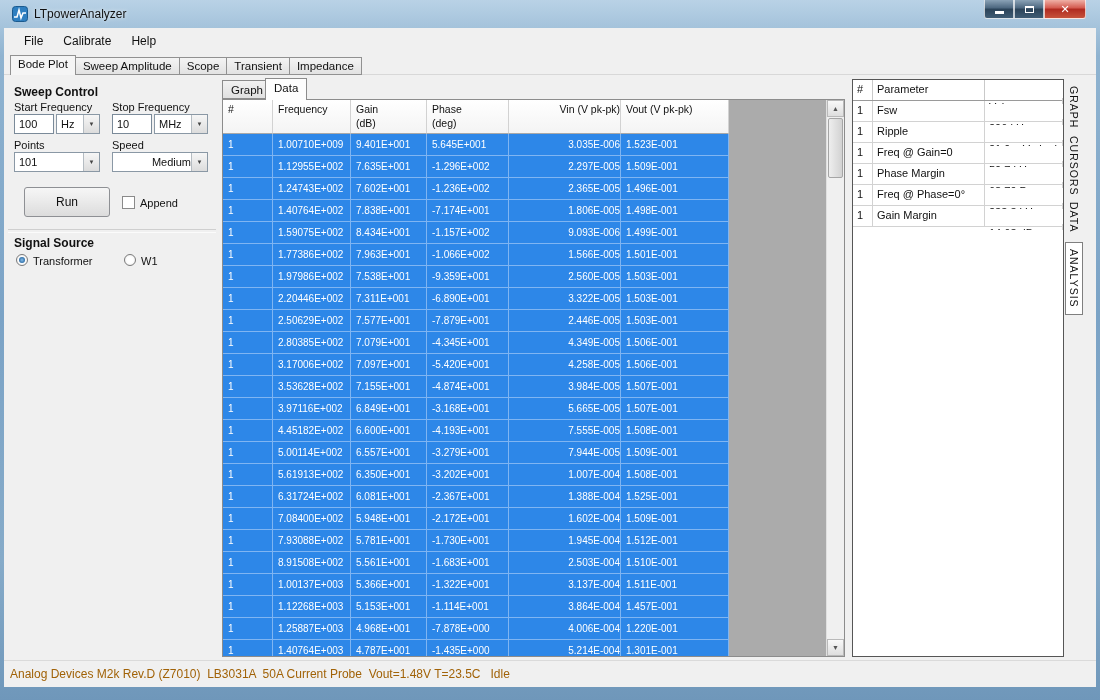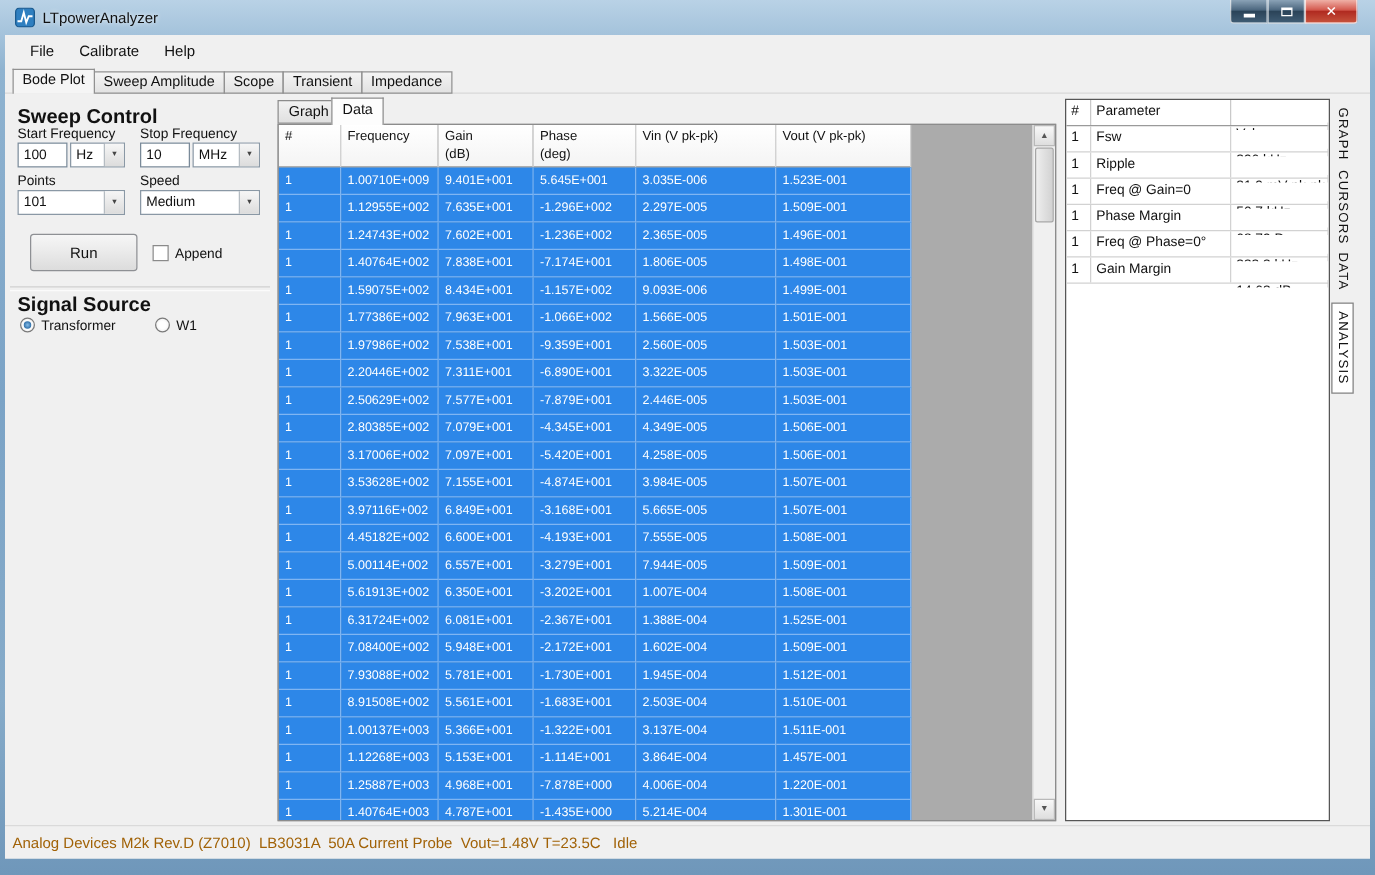--- a/index.html
+++ b/index.html
@@ -30,21 +30,21 @@
 
   
   .maintabs{position:absolute;left:10px;top:56px;display:flex;align-items:flex-end;height:19px;z-index:2;}
   .mtab{box-sizing:border-box;font-size:11.5px;padding:2px 7px 3px 7px;border:1px solid #919191;margin-right:-1px;
     background:linear-gradient(#f4f4f4,#e2e2e2);color:#111;height:18px;}
   .mtab.active{background:#f5f5f5;height:20px;border-bottom:none;z-index:3;position:relative;}
   .tabline{position:absolute;left:4px;top:74px;width:1092px;height:1px;background:#d8d8d8;}
 
   
   .lbl{position:absolute;font-size:11px;color:#111;white-space:nowrap;}
-  .lbl-bold{position:absolute;font-size:16px;font-weight:bold;color:#111;white-space:nowrap;}
+  .lbl-bold{position:absolute;font-size:12px;font-weight:bold;color:#111;white-space:nowrap;}
   .textbox{position:absolute;box-sizing:border-box;height:20px;background:#fff;border:1px solid #7a8a99;
     font-size:11px;font-family:"Liberation Sans",sans-serif;padding:1px 4px;color:#111;}
   .combo{position:absolute;box-sizing:border-box;height:20px;background:#fff;border:1px solid #8a98a5;display:flex;}
   .combo .val{flex:1;font-size:11px;padding:3px 0 0 4px;color:#111;white-space:nowrap;overflow:hidden;}
   .combo .arrow{width:15px;border-left:1px solid #b5bcc2;background:linear-gradient(#f6f6f6,#dcdcdc);
     display:flex;align-items:center;justify-content:center;font-size:6px;color:#444;}
   .btn-run{position:absolute;box-sizing:border-box;border:1px solid #8e9094;border-radius:3px;
     background:linear-gradient(#f6f6f6,#ebebeb 45%,#dcdcdc);font-size:12px;color:#111;
     display:flex;align-items:center;justify-content:center;}
   .checkbox{position:absolute;width:13px;height:13px;box-sizing:border-box;background:#fff;border:1px solid #8a8a8a;}
@@ -63,21 +63,21 @@
   .dgrid{position:absolute;left:222px;top:99px;width:623px;height:558px;box-sizing:border-box;
     background:#ababab;border:1px solid #8c8c8c;overflow:hidden;}
   .dg-header{position:absolute;left:0;top:0;height:34px;display:flex;}
   .dg-hcell{box-sizing:border-box;background:linear-gradient(#ffffff,#f4f4f4);border-right:1px solid #d2d2d2;
     border-bottom:1px solid #a8a8a8;padding:3px 0 0 5px;font-size:10.5px;color:#111;
     white-space:pre-line;line-height:1.3;overflow:hidden;}
   .dg-rows{position:absolute;left:0;top:34px;width:506px;}
   .dg-row{display:flex;height:22px;}
   .dg-cell{box-sizing:border-box;background:#2d87e8;border-right:1px solid #7fb5f2;border-bottom:1px solid #7fb5f2;
     color:#fff;font-size:10px;padding:5px 0 0 5px;white-space:nowrap;overflow:hidden;}
-  .c0{width:50px;} .c1{width:78px;} .c2{width:76px;} .c3{width:82px;} .c4{width:112px;} .c5{width:108px;}
+  .c0{width:50px;} .c1{width:78px;} .c2{width:76px;} .c3{width:82px;} .c4{width:112px;text-align:right;} .c5{width:108px;}
 
   
   .vscroll{position:absolute;top:0;right:0;width:17px;height:100%;background:#f0f0f0;border-left:1px solid #e0e0e0;}
   .sb-btn{position:absolute;left:0;width:17px;height:17px;box-sizing:border-box;border:1px solid #b9b9b9;
     background:linear-gradient(#f8f8f8,#dedede);display:flex;align-items:center;justify-content:center;
     font-size:7px;color:#555;}
   .sb-up{top:0;} .sb-down{bottom:0;}
   .sb-thumb{position:absolute;left:1px;top:18px;width:15px;height:60px;box-sizing:border-box;
     border:1px solid #a5a5a5;border-radius:2px;background:linear-gradient(90deg,#eeeeee,#d2d2d2);}
 
@@ -155,21 +155,21 @@
   <div class="combo" style="left:154px;top:114px;width:54px;">
     <span class="val">MHz</span>
     <span class="arrow">▼</span>
   </div>
   <div class="lbl" style="left:14px;top:139px;">Points</div>
   <div class="lbl" style="left:112px;top:139px;">Speed</div>
   <div class="combo" style="left:14px;top:152px;width:86px;">
     <span class="val">101</span>
     <span class="arrow">▼</span>
   </div>
-  <div class="combo" style="left:112px;top:152px;width:96px;">
+  <div class="combo" style="left:112px;top:152px;width:96px;text-align:right;">
     <span class="val">Medium</span>
     <span class="arrow">▼</span>
   </div>
   <div class="btn-run" style="left:24px;top:187px;width:86px;height:30px;">Run</div>
   <div class="checkbox" style="left:122px;top:196px;"></div>
   <div class="lbl" style="left:140px;top:197px;">Append</div>
   <div class="separator" style="left:8px;top:229px;width:208px;"></div>
   <div class="lbl-bold" style="left:14px;top:236px;">Signal Source</div>
   <div class="radio checked" style="left:16px;top:254px;"></div>
   <div class="lbl" style="left:33px;top:255px;">Transformer</div>

